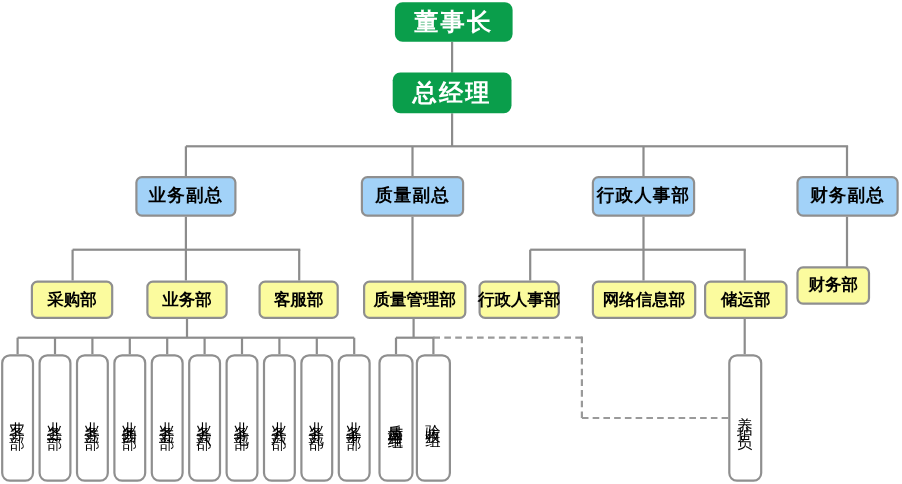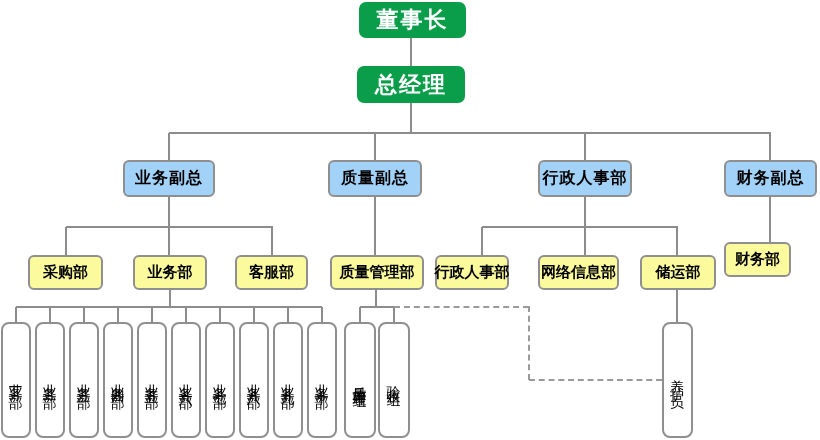--- a/index.html
+++ b/index.html
@@ -93,21 +93,21 @@
   <div class="node vp" style="left:328px;top:160px;width:94px;height:37px">质量副总</div>
   <div class="node vp" style="left:123px;top:160px;width:92px;height:37px">业务副总</div>
   <div class="node vp" style="left:538px;top:160px;width:94px;height:37px">行政人事部</div>
   <div class="node vp" style="left:724px;top:160px;width:93px;height:37px">财务副总</div>
 
   <div class="node dept" style="left:28px;top:255px;width:75px;height:35px">采购部</div>
   <div class="node dept" style="left:133px;top:255px;width:74px;height:35px">业务部</div>
   <div class="node dept" style="left:235px;top:255px;width:73px;height:35px">客服部</div>
   <div class="node dept" style="left:330px;top:255px;width:94px;height:35px">质量管理部</div>
   <div class="node dept" style="left:435px;top:255px;width:74px;height:35px">行政人事部</div>
-  <div class="node dept" style="left:538px;top:255px;width:81px;height:35px">网络信息部</div>
+  <div class="node dept" style="left:538px;top:255px;width:95px;height:35px">网络信息部</div>
   <div class="node dept" style="left:640px;top:255px;width:76px;height:35px">储运部</div>
   <div class="node dept" style="left:724px;top:242px;width:67px;height:35px">财务部</div>
 
   <div class="node unit" style="left:1px;top:322px;width:30px;height:116px">
       <span>业务一部</span>
     </div>
   <div class="node unit" style="left:35px;top:322px;width:30px;height:116px">
       <span>业务二部</span>
     </div>
   <div class="node unit" style="left:69px;top:322px;width:30px;height:116px">

